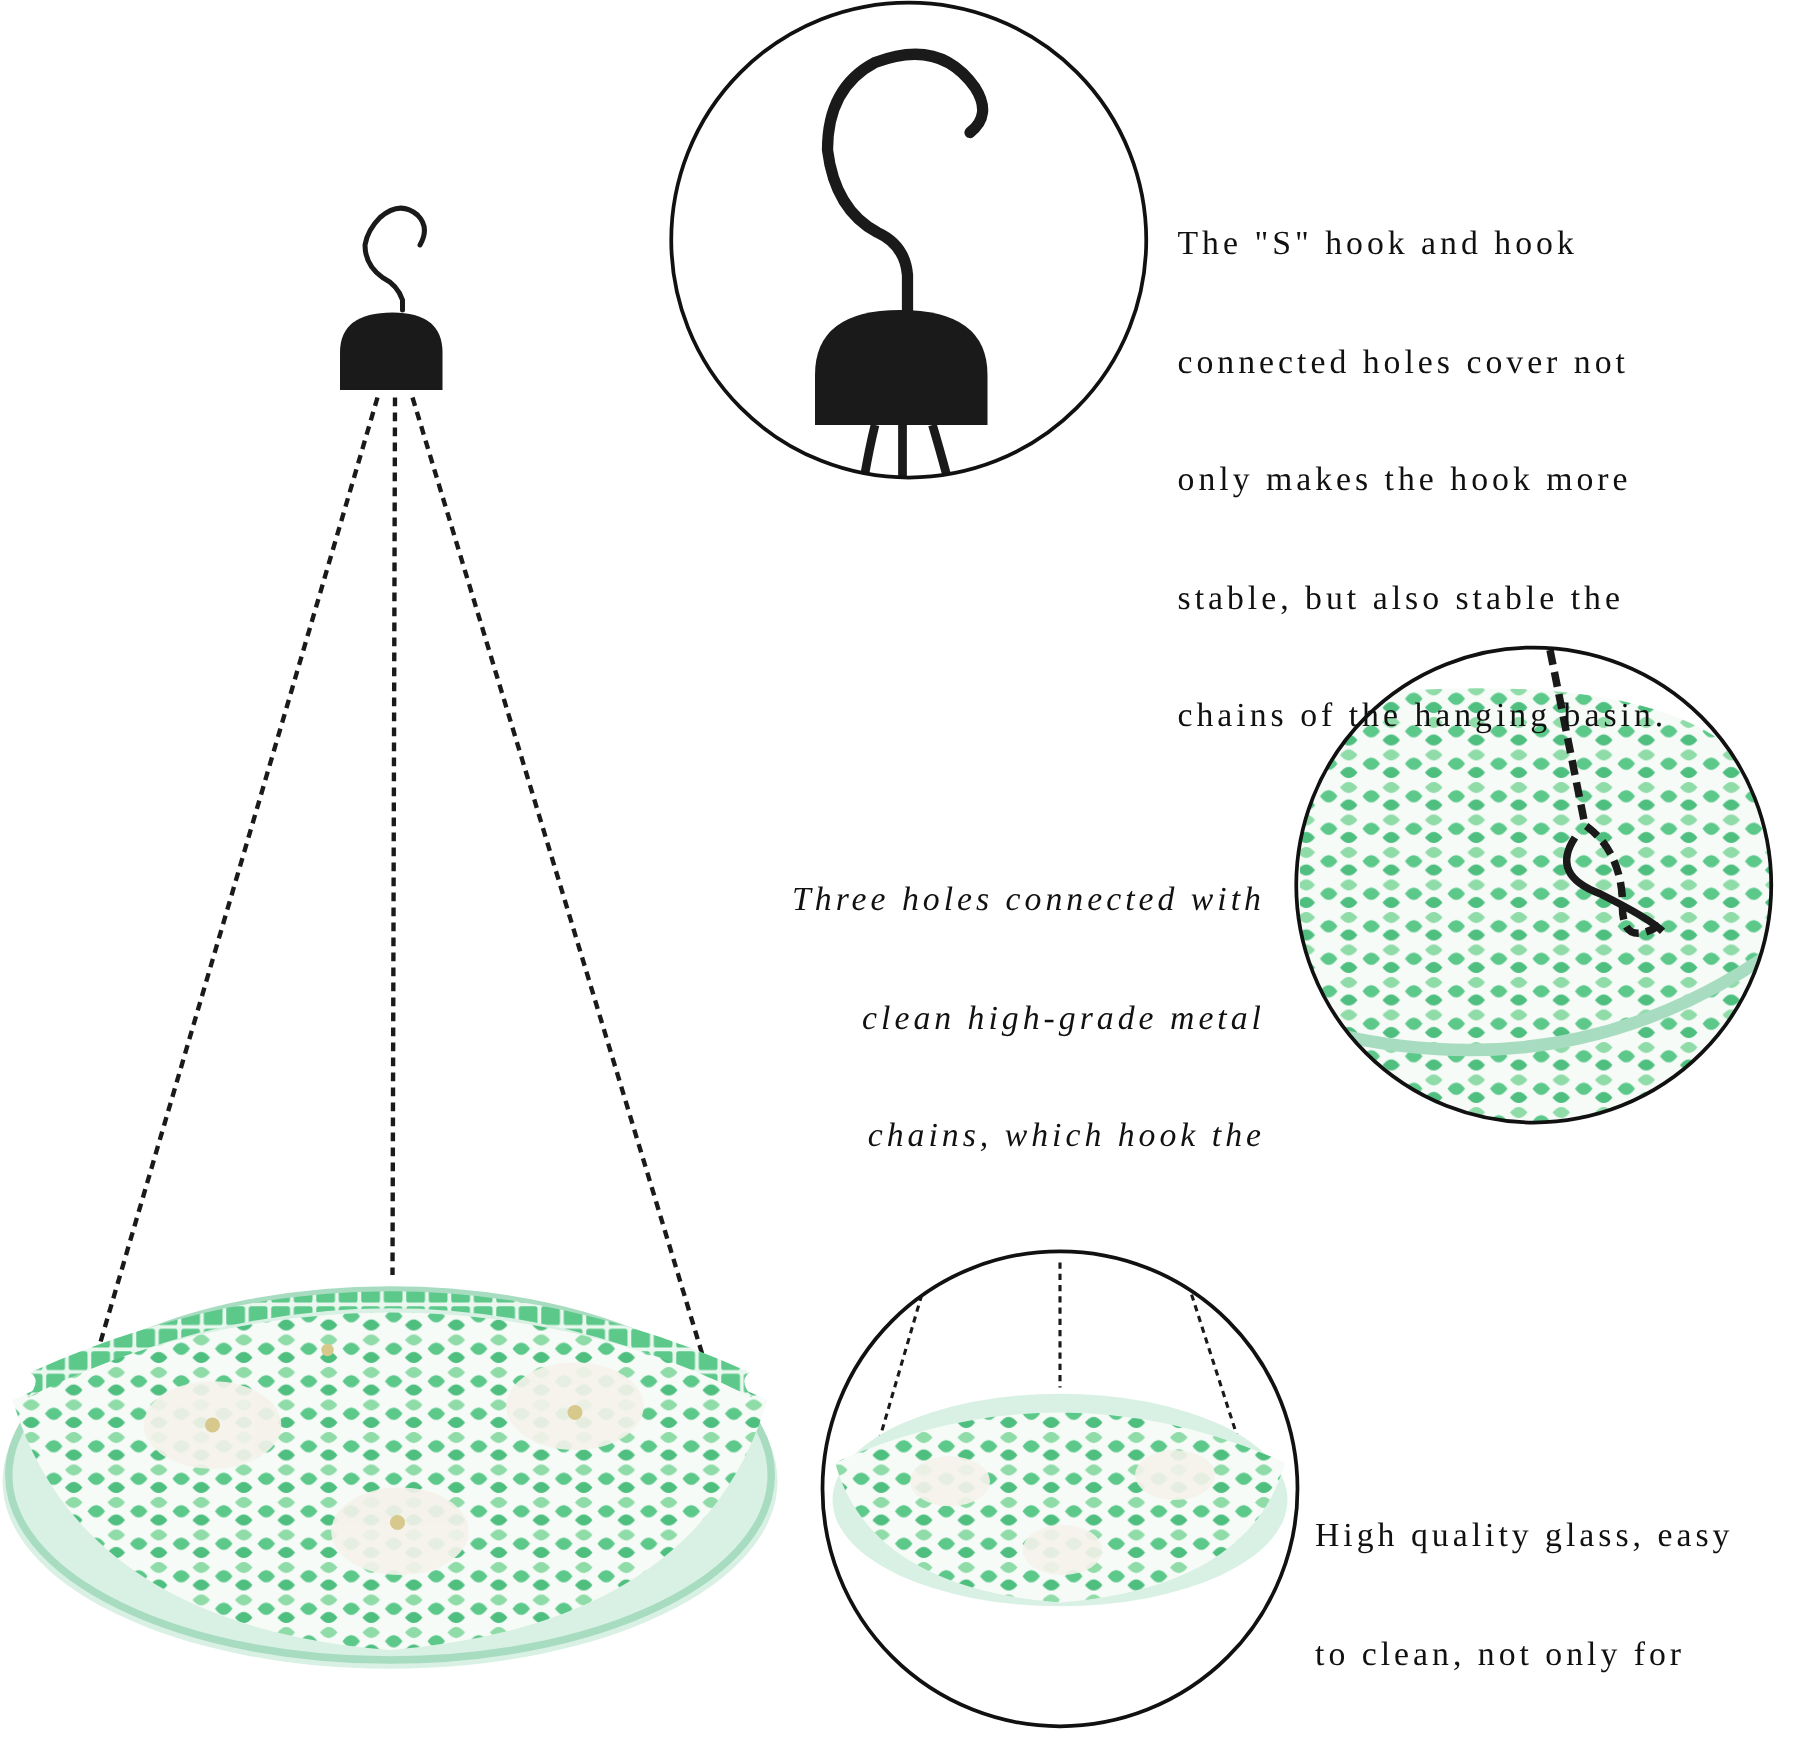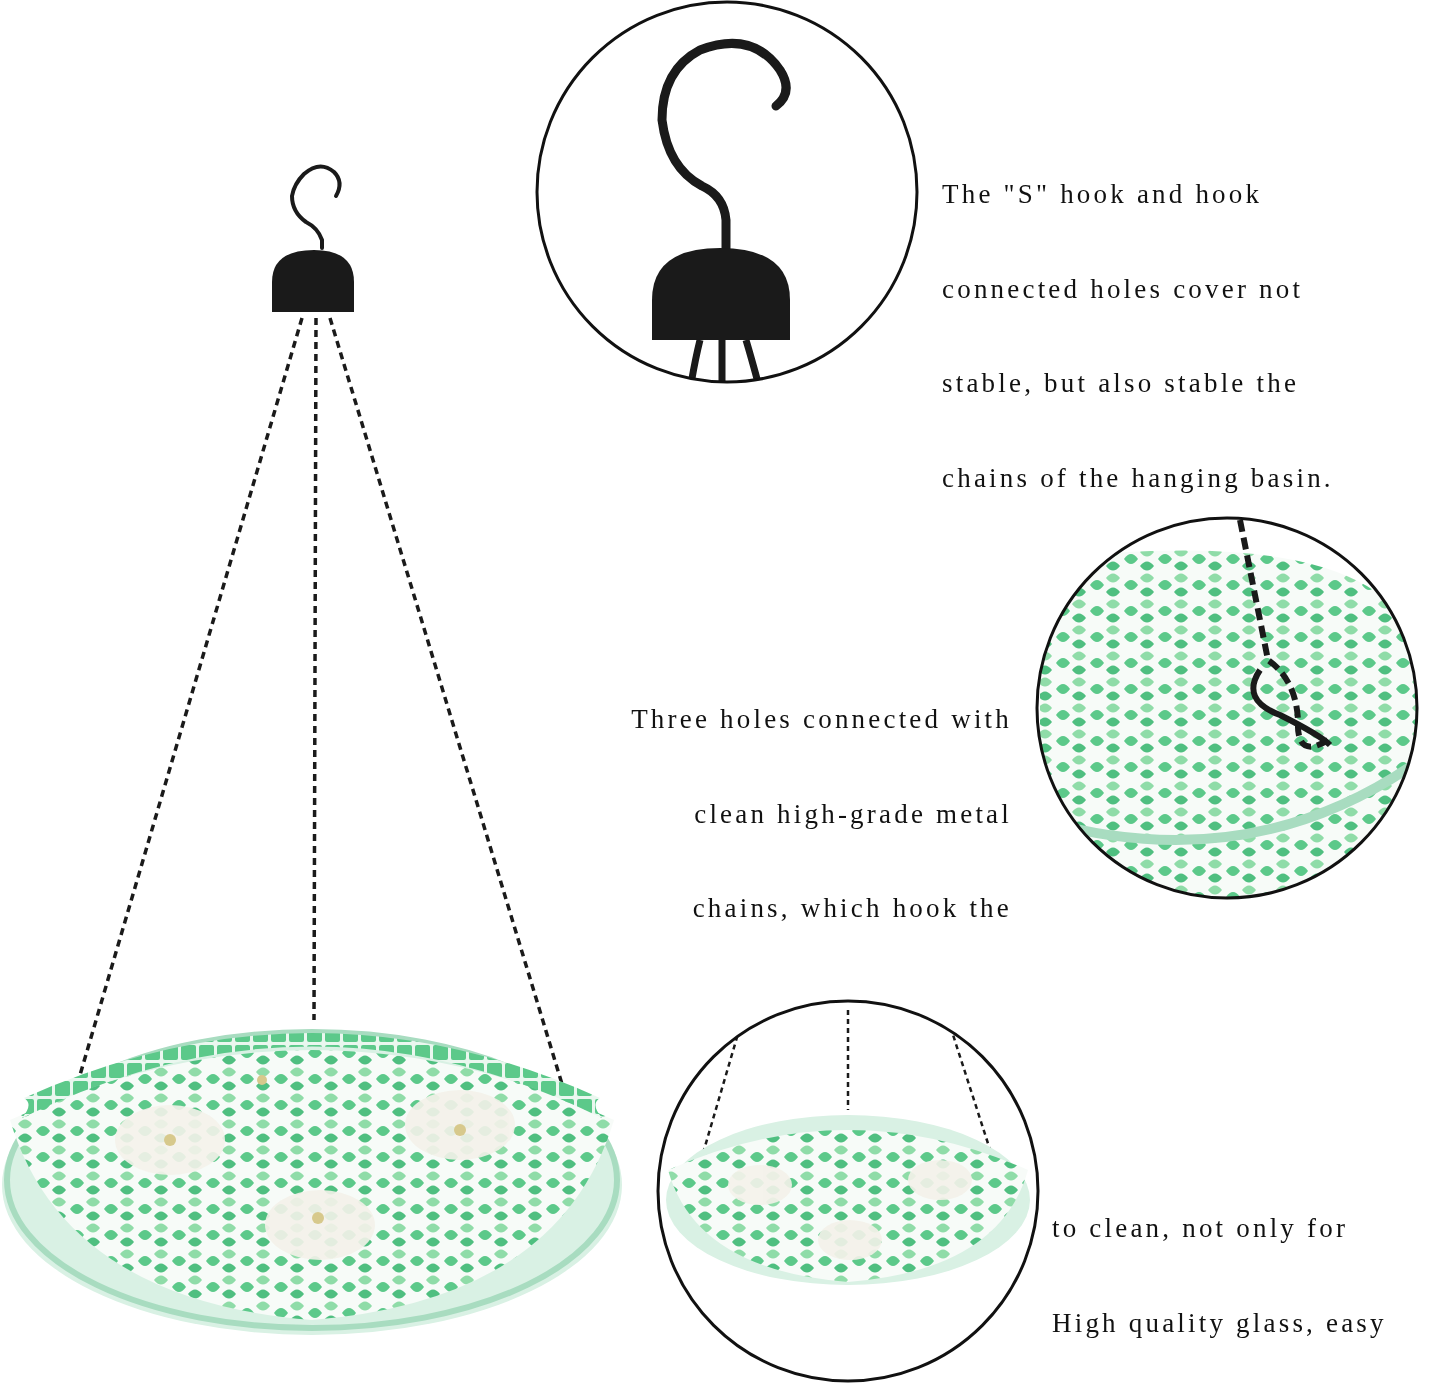--- a/index.html
+++ b/index.html
@@ -8,21 +8,21 @@
   .caption {
     position: absolute;
     font-family: "Liberation Serif", "DejaVu Serif", serif;
     font-size: 27px;
     line-height: 31.5px;
     letter-spacing: 3.2px;
     color: #111111;
     white-space: pre;
   }
   .cap1 { left: 942px; top: 116px; text-align: left; }
-  .cap2 { left: 566px; top: 641px; text-align: right; width: 446px; }
+  .cap2 { left: 566px; top: 641px; text-align: right; width: 446px; font-style: italic; }
   .cap3 { left: 1052px; top: 1150px; text-align: left; }
   svg { position: absolute; left: 0; top: 0; }
 </style>
 </head>
 <body>
 
 <div class="stage">
 
   <svg width="1445" height="1399" viewBox="0 0 1445 1399">
     <defs>
@@ -121,30 +121,31 @@
           <ellipse cx="850" cy="1240" rx="32" ry="20"></ellipse>
         </g>
       </g>
       <circle cx="848" cy="1191" r="190" fill="none" stroke="#111" stroke-width="3"></circle>
     </g>
   </svg>
 
   <div class="caption cap1">
     <div>The "S" hook and hook</div>
     <div>connected holes cover not</div>
+    <div>only makes the hook more</div>
     <div>stable, but also stable the</div>
     <div>chains of the hanging basin.</div>
   </div>
 
   <div class="caption cap2">
     <div>Three holes connected with</div>
     <div>clean high-grade metal</div>
     <div>chains, which hook the</div>
   </div>
 
   <div class="caption cap3">
+    <div>High quality glass, easy</div>
     <div>to clean, not only for</div>
-    <div>High quality glass, easy</div>
     
     
   </div>
 
 </div>
 
 </body></html>

